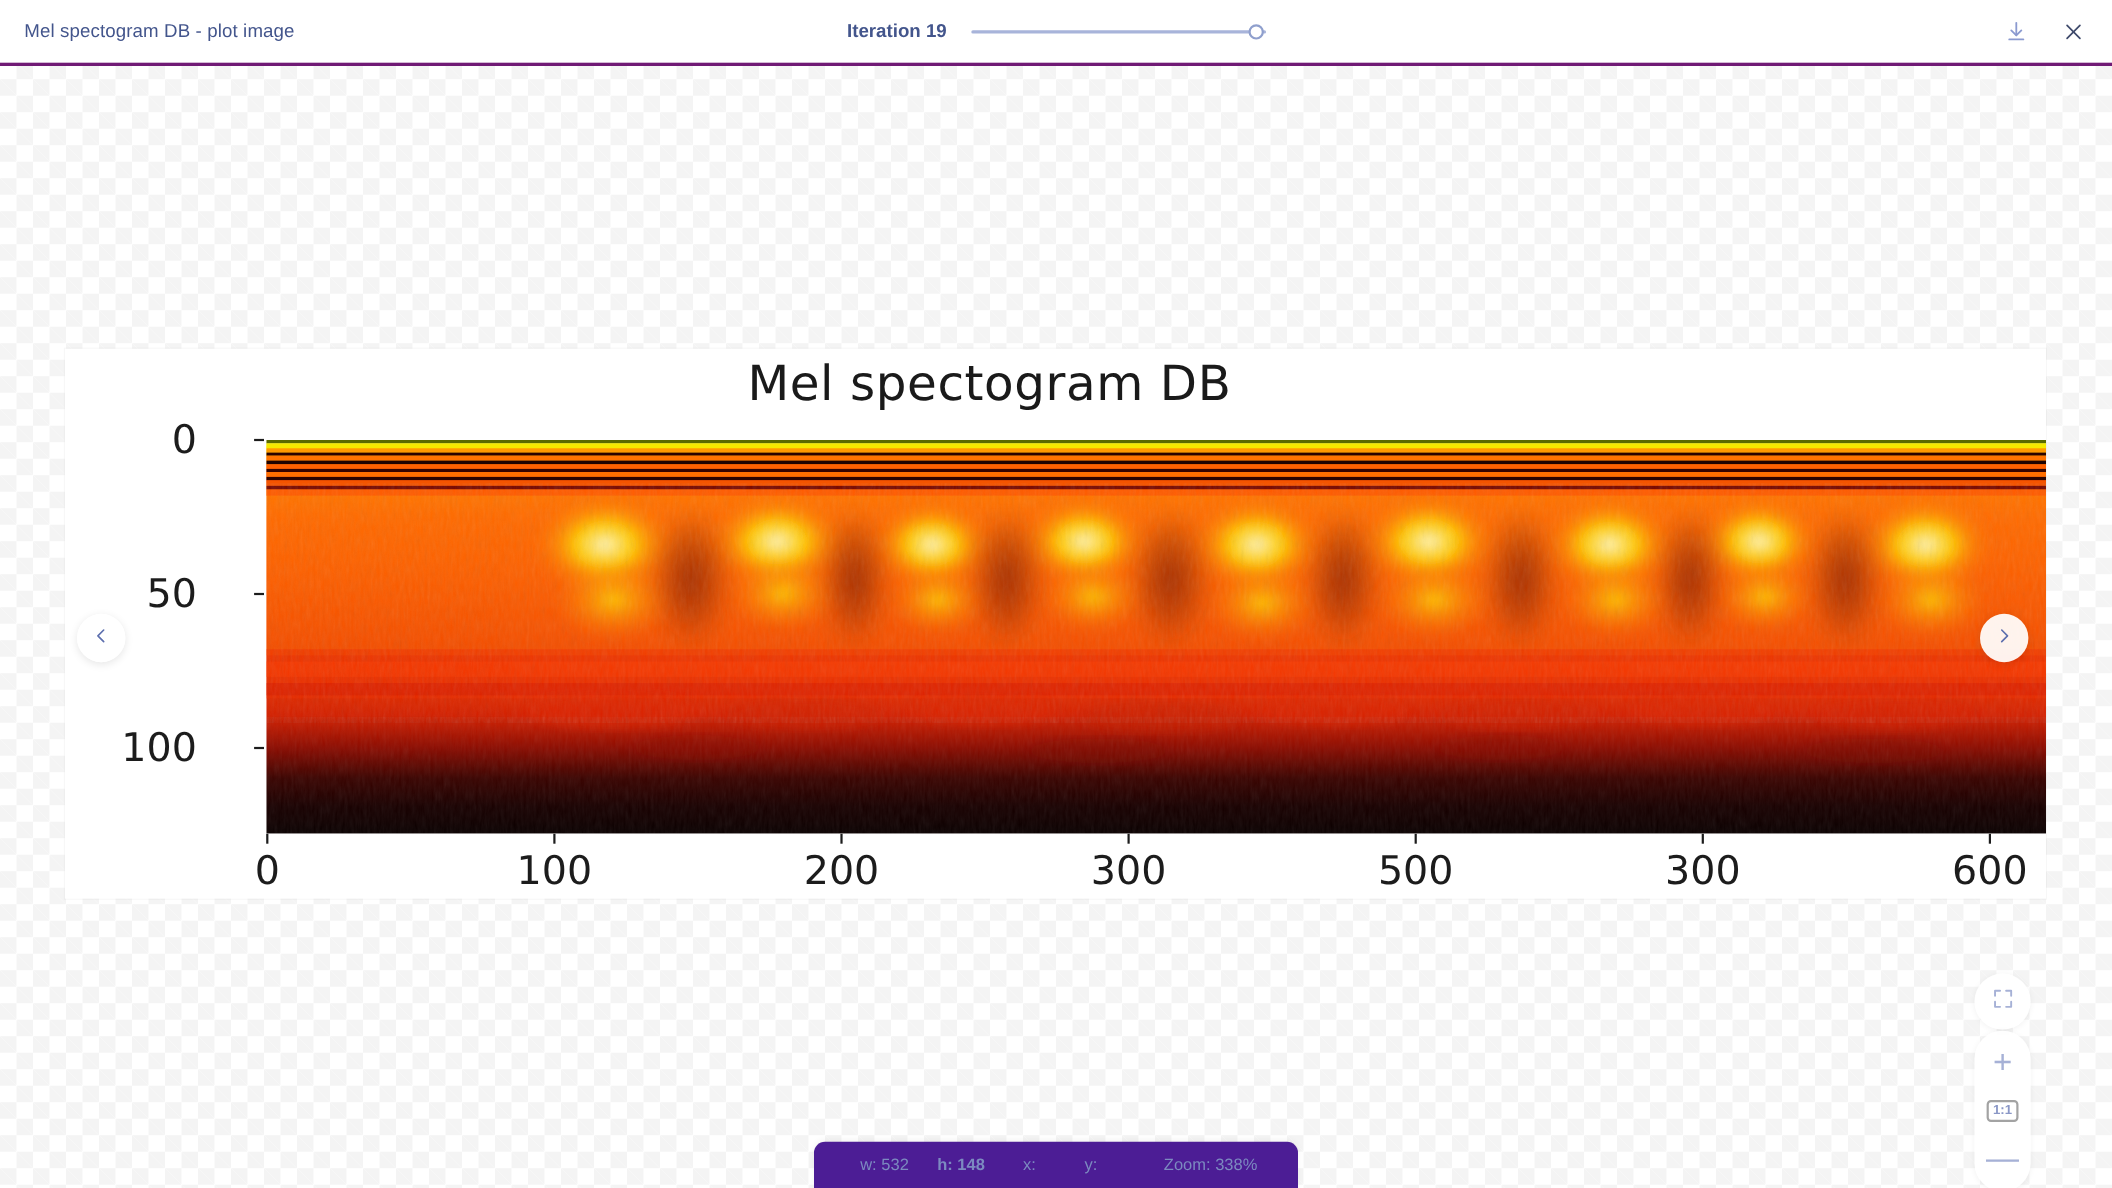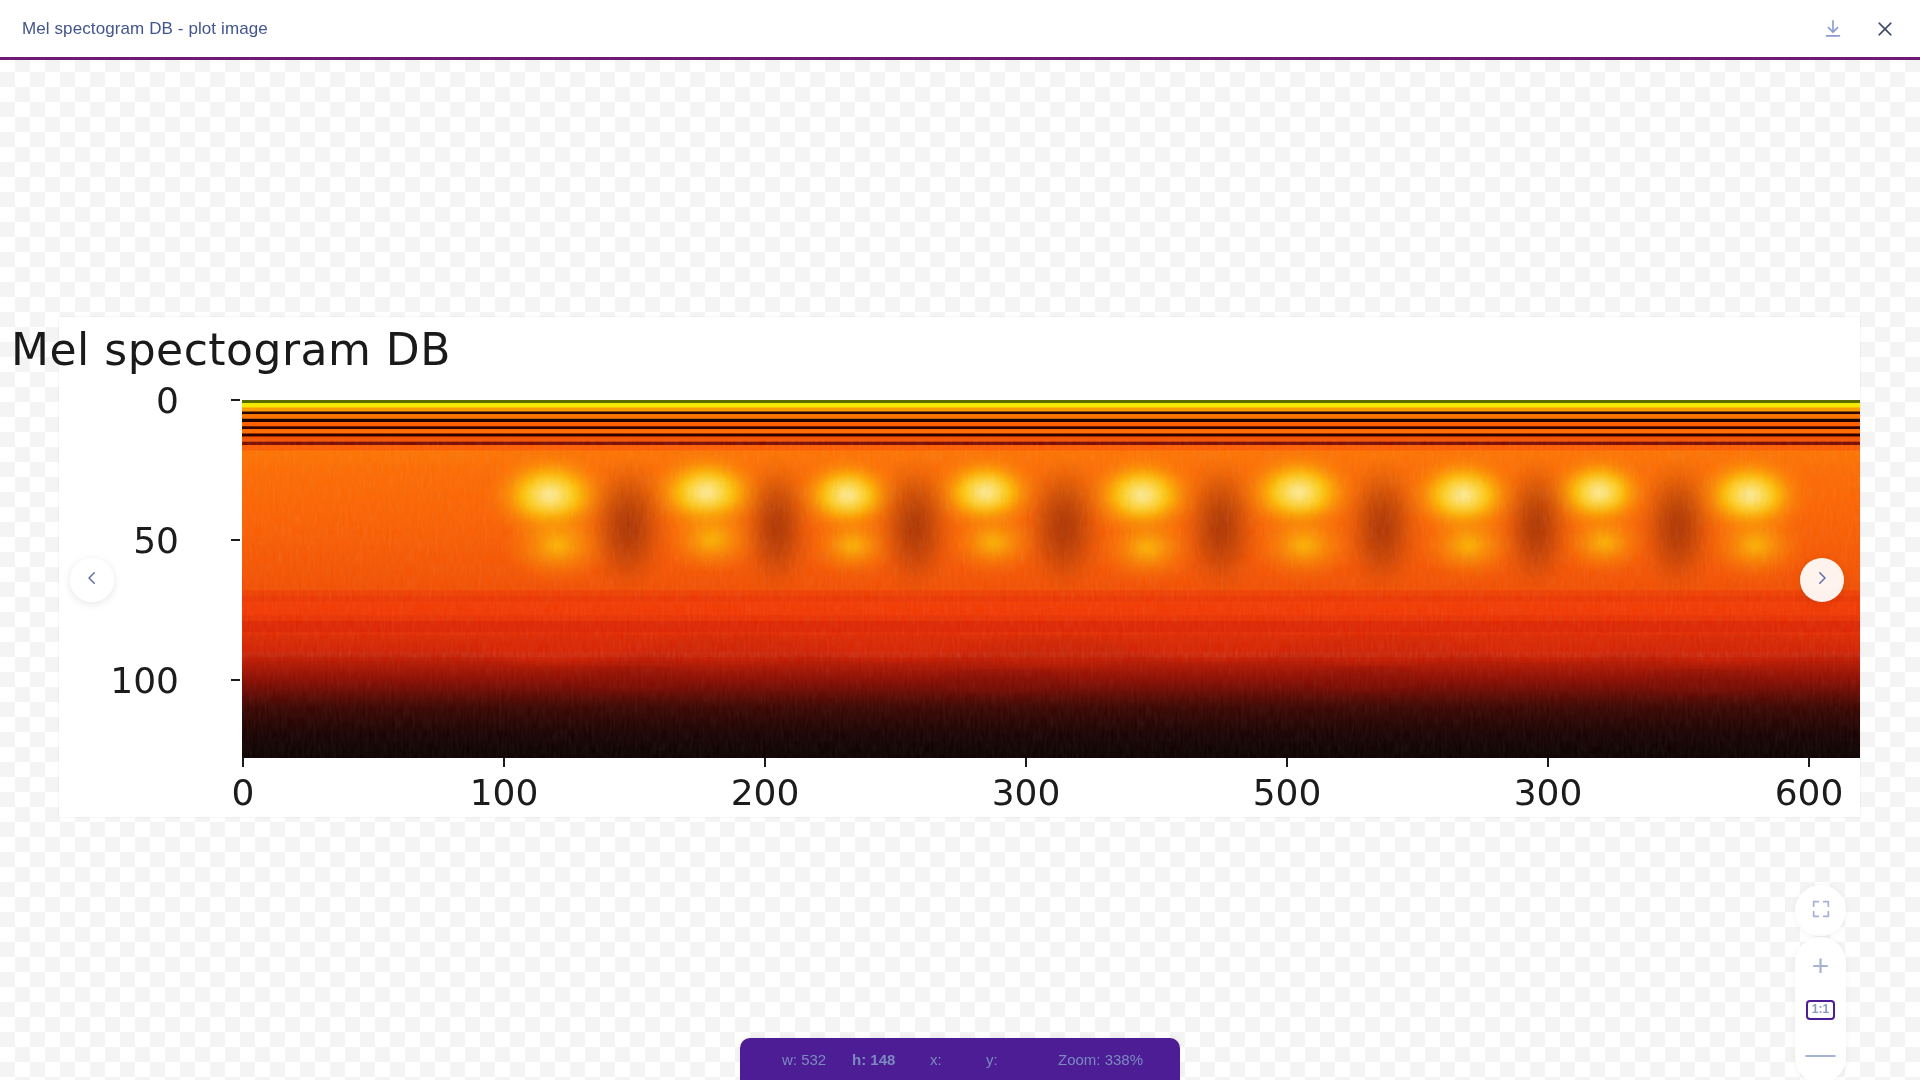--- a/index.html
+++ b/index.html
@@ -123,24 +123,24 @@
     position: absolute;
     left: 59px;
     top: 260px;
     width: 1801px;
     height: 500px;
     background: #ffffff;
     box-shadow: 0 0 0 1px rgba(0,0,0,0.03);
   }
   .fig-title {
     position: absolute;
-    left: 12px;
+    left: 0;
     top: 7px;
     width: 100%;
-    text-align: left;
+    text-align: center;
     font-family: "DejaVu Sans", sans-serif;
     font-size: 44px;
     color: #1a1a1a;
     letter-spacing: 0.5px;
     transform: translateX(-60px);
   }
   .axes {
     position: absolute;
     left: 183px;
     top: 83px;
@@ -246,21 +246,21 @@
     justify-content: center;
     cursor: pointer;
   }
   .plus-sign, .minus-sign {
     color: #a6b1d6;
     font-size: 30px;
     line-height: 1;
     font-weight: 300;
   }
   .one-to-one {
-    border: 2px solid #4c1d95;
+    border: 2px solid #a3a3a3;
     border-radius: 4px;
     color: #8a97c6;
     font-size: 12px;
     font-weight: bold;
     padding: 1px 4px;
     line-height: 1.1;
     font-family: "Liberation Sans", sans-serif;
   }
 
   
@@ -288,20 +288,27 @@
   .st-zoom { left: 318px; }
 </style>
 </head>
 <body>
 
 <div id="app">
 
   <div class="header">
     <div class="header-title">Mel spectogram DB - plot image</div>
 
+    <div class="iter-wrap">
+      <div class="iter-label">Iteration 19</div>
+      <div class="slider">
+        <div class="slider-track"></div>
+        <div class="slider-thumb"></div>
+      </div>
+    </div>
 
     <div class="header-actions">
       <div class="icon-btn">
         <svg width="22" height="22" viewBox="0 0 24 24" fill="none" stroke="#8b9ad0" stroke-width="1.8" stroke-linecap="round" stroke-linejoin="round">
           <path d="M12 3 L12 15"></path>
           <path d="M7 10.5 L12 15.5 L17 10.5"></path>
           <path d="M5 19.5 L19 19.5"></path>
         </svg>
       </div>
       <div class="icon-btn">

